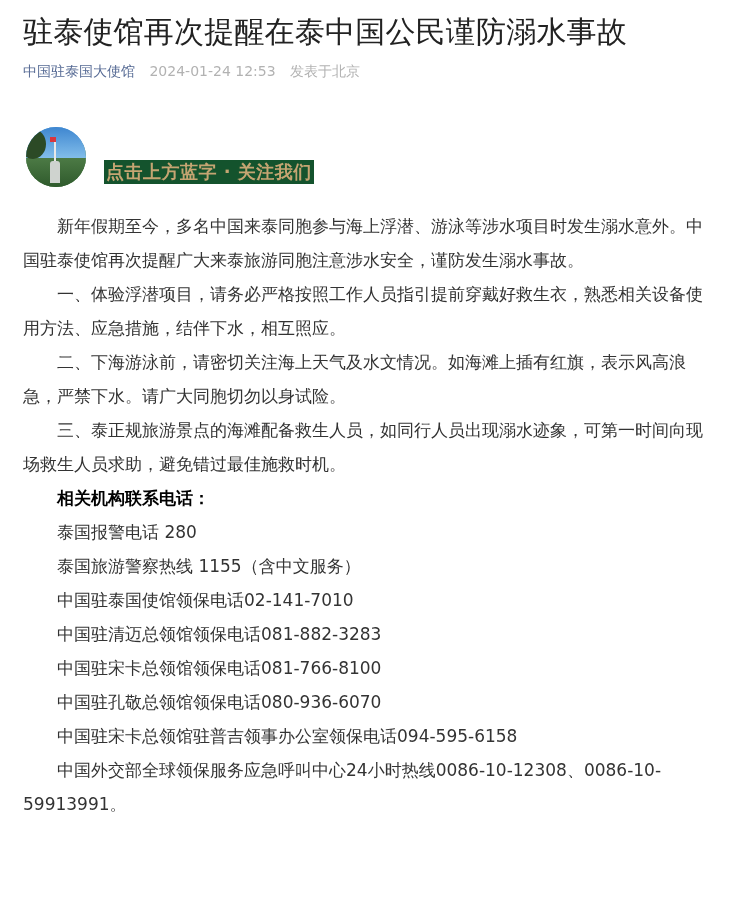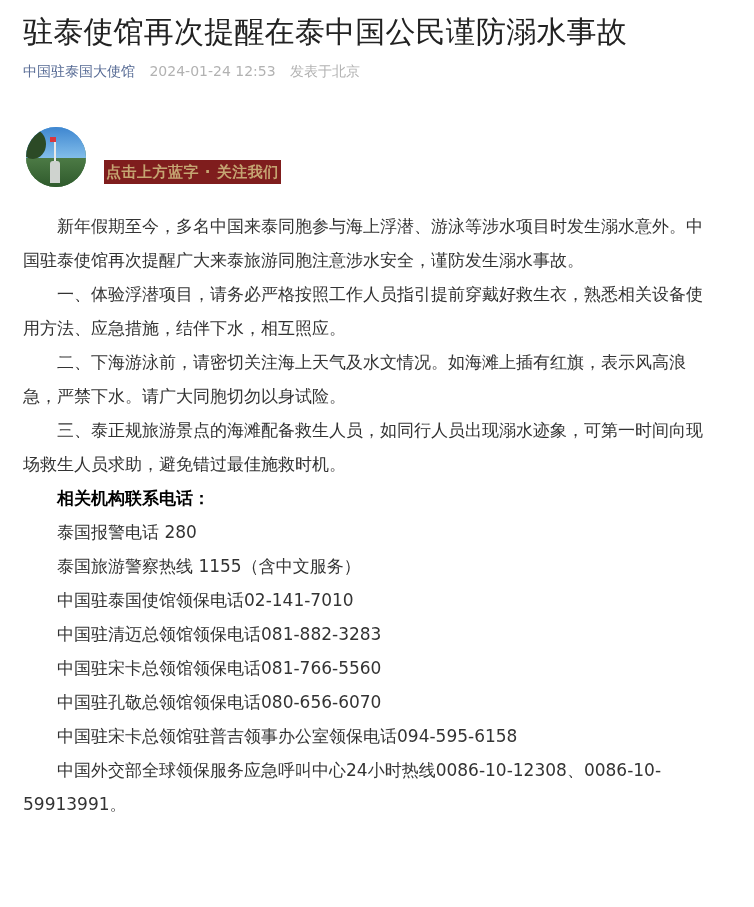--- a/index.html
+++ b/index.html
@@ -68,25 +68,25 @@
       position: absolute; left: 24px; top: 10px; width: 6px; height: 5px; background: #d9363e;
     }
     .avatar .statue {
       position: absolute; left: 24px; top: 34px; width: 10px; height: 22px; background: #cfd3cf; border-radius: 3px 3px 0 0;
     }
 
     .follow {
       position: absolute;
       left: 104px;
       top: 160px;
-      font-size: 15px;
+      font-size: 18px;
       line-height: 24px;
       font-weight: bold;
       color: #c5a572;
-      background: #7f1d1d;
+      background: #14532d;
       padding: 0 2px;
       letter-spacing: 0.5px;
       text-align: center;
     }
 
     .content {
       position: absolute;
       left: 23px;
       top: 203px;
       width: 680px;
@@ -135,17 +135,17 @@
 <div class="content">
   <p>新年假期至今，多名中国来泰同胞参与海上浮潜、游泳等涉水项目时发生溺水意外。中国驻泰使馆再次提醒广大来泰旅游同胞注意涉水安全，谨防发生溺水事故。</p>
   <p>一、体验浮潜项目，请务必严格按照工作人员指引提前穿戴好救生衣，熟悉相关设备使用方法、应急措施，结伴下水，相互照应。</p>
   <p>二、下海游泳前，请密切关注海上天气及水文情况。如海滩上插有红旗，表示风高浪急，严禁下水。请广大同胞切勿以身试险。</p>
   <p>三、泰正规旅游景点的海滩配备救生人员，如同行人员出现溺水迹象，可第一时间向现场救生人员求助，避免错过最佳施救时机。</p>
   <p class="contact-title">相关机构联系电话：</p>
   <p class="contact">泰国报警电话 280</p>
   <p class="contact">泰国旅游警察热线 1155（含中文服务）</p>
   <p class="contact">中国驻泰国使馆领保电话02-141-7010</p>
   <p class="contact">中国驻清迈总领馆领保电话081-882-3283</p>
-  <p class="contact">中国驻宋卡总领馆领保电话081-766-5560</p>
-  <p class="contact">中国驻孔敬总领馆领保电话080-656-6070</p>
+  <p class="contact">中国驻宋卡总领馆领保电话081-766-8100</p>
+  <p class="contact">中国驻孔敬总领馆领保电话080-936-6070</p>
   <p class="contact">中国驻宋卡总领馆驻普吉领事办公室领保电话094-595-6158</p>
   <p>中国外交部全球领保服务应急呼叫中心24小时热线0086-10-12308、0086-10-59913991。</p>
 </div>
 
 </body></html>

